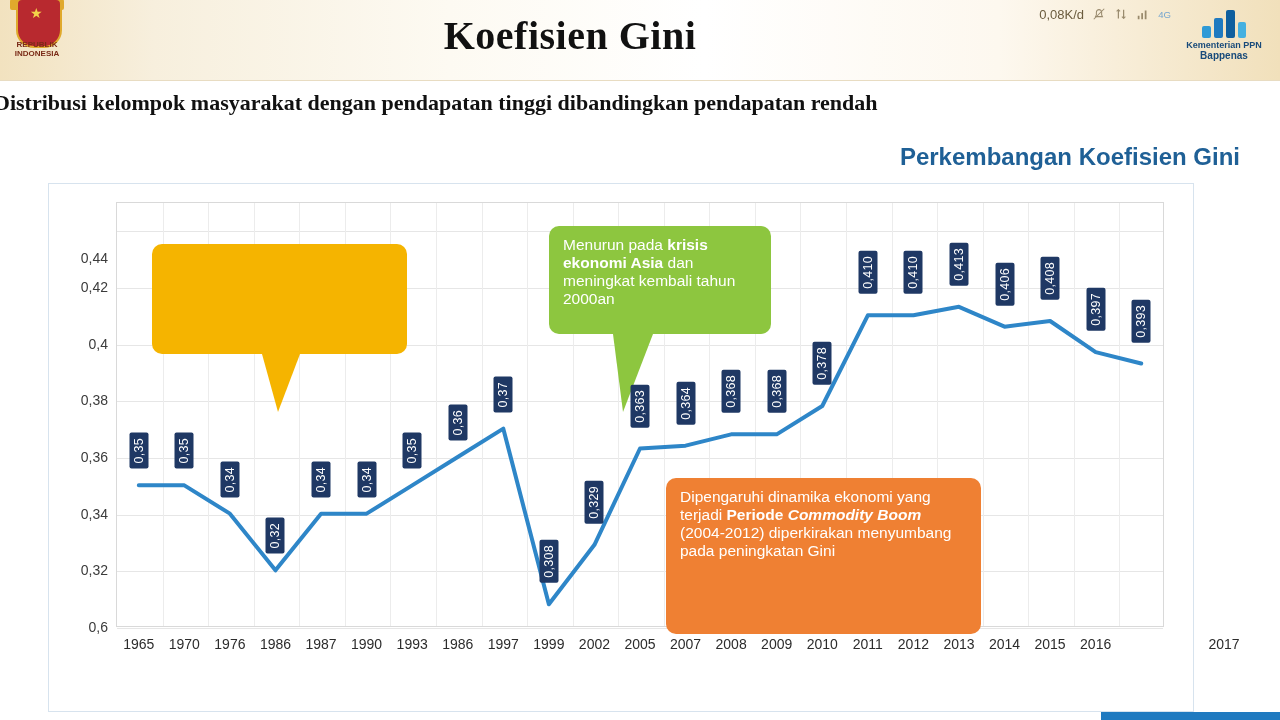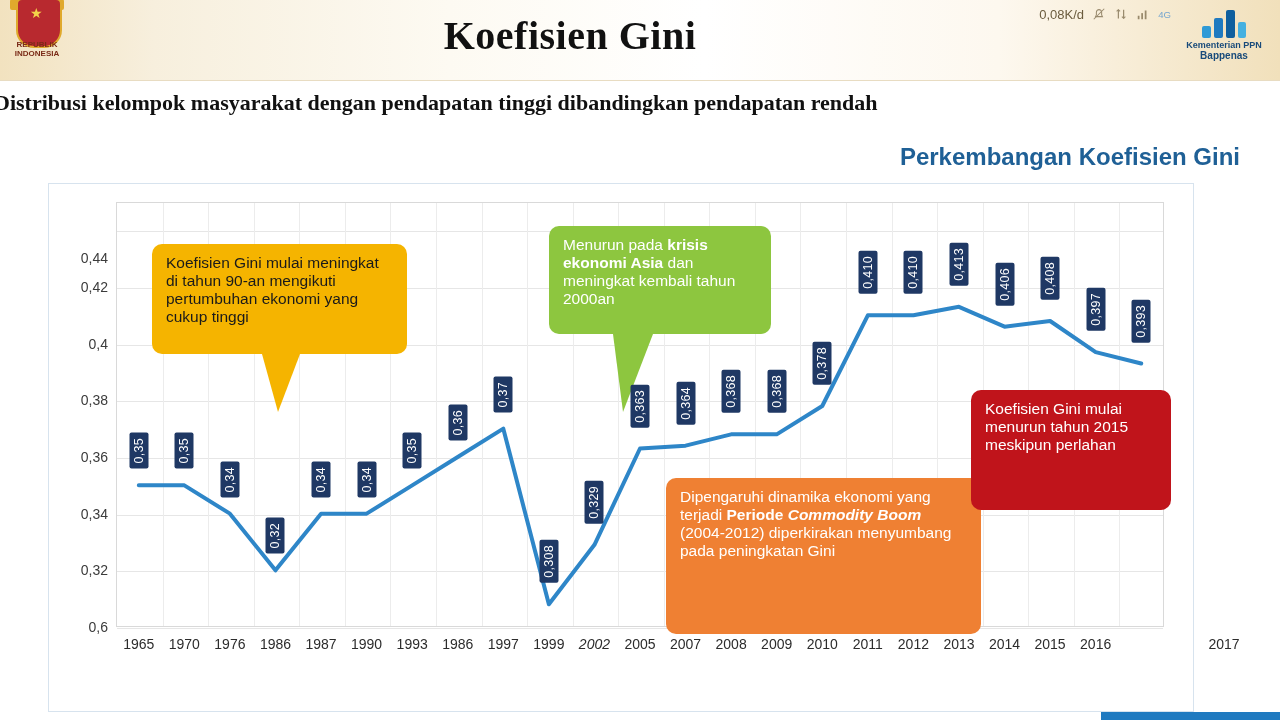--- a/index.html
+++ b/index.html
@@ -236,53 +236,49 @@
       <div class="xlabel" style="left: 22.7826px;">1965</div>
       <div class="xlabel" style="left: 68.3478px;">1970</div>
       <div class="xlabel" style="left: 113.913px;">1976</div>
       <div class="xlabel" style="left: 159.478px;">1986</div>
       <div class="xlabel" style="left: 205.043px;">1987</div>
       <div class="xlabel" style="left: 250.609px;">1990</div>
       <div class="xlabel" style="left: 296.174px;">1993</div>
       <div class="xlabel" style="left: 341.739px;">1986</div>
       <div class="xlabel" style="left: 387.304px;">1997</div>
       <div class="xlabel" style="left: 432.87px;">1999</div>
-      <div class="xlabel" style="left: 478.435px; font-style: italic;">2002</div>
+      <div class="xlabel" style="left: 478.435px;">2002</div>
       <div class="xlabel" style="left: 524px;">2005</div>
       <div class="xlabel" style="left: 569.565px;">2007</div>
       <div class="xlabel" style="left: 615.13px;">2008</div>
       <div class="xlabel" style="left: 660.696px;">2009</div>
       <div class="xlabel" style="left: 706.261px;">2010</div>
       <div class="xlabel" style="left: 751.826px;">2011</div>
       <div class="xlabel" style="left: 797.391px;">2012</div>
       <div class="xlabel" style="left: 842.957px;">2013</div>
       <div class="xlabel" style="left: 888.522px;">2014</div>
       <div class="xlabel" style="left: 934.087px;">2015</div>
       <div class="xlabel" style="left: 979.652px;">2016</div>
       <div class="xlabel" style="left: 1072px; margin-left: 36px;">2017</div>
     </div>
 
   <div class="callout yellow" style="left:103px;top:60px;width:255px;height:110px;">
-    <span>Koefisien Gini mulai meningkat di tahun 90-an mengikuti  pertumbuhan ekonomi yang cukup tinggi</span>
     <div class="tail" style="left:110px;top:110px;border-left:16px solid transparent;border-right:22px solid transparent;border-top:58px solid #f5b400;"></div>
   </div>
 
   <div class="callout green" style="left:500px;top:42px;width:222px;height:108px;">
     <span>Menurun pada </span><b>krisis ekonomi Asia</b><span> dan meningkat kembali tahun 2000an</span>
     <div class="tail" style="left:64px;top:108px;border-left:10px solid transparent;border-right:30px solid transparent;border-top:78px solid #8dc63f;"></div>
   </div>
 
   <div class="callout orange" style="left:617px;top:294px;width:315px;height:156px;">
     <span>Dipengaruhi dinamika ekonomi yang terjadi </span><b>Periode </b><b><i>Commodity Boom</i></b>
     <span>(2004-2012) diperkirakan menyumbang pada peningkatan Gini</span>
   </div>
 
-  <div class="callout red" style="left:922px;top:206px;width:200px;height:120px;">
-    <span>Koefisien Gini mulai menurun tahun 2015 meskipun perlahan</span>
-  </div>
 
 <div class="dlabel" style="left: 89.7826px; top: 249.333px;">0,35</div>
     <div class="dlabel" style="left: 135.348px; top: 249.333px;">0,35</div>
     <div class="dlabel" style="left: 180.913px; top: 277.667px;">0,34</div>
     <div class="dlabel" style="left: 226.478px; top: 334.333px;">0,32</div>
     <div class="dlabel" style="left: 272.043px; top: 277.667px;">0,34</div>
     <div class="dlabel" style="left: 317.609px; top: 277.667px;">0,34</div>
     <div class="dlabel" style="left: 363.174px; top: 249.333px;">0,35</div>
     <div class="dlabel" style="left: 408.739px; top: 221px;">0,36</div>
     <div class="dlabel" style="left: 454.304px; top: 192.667px;">0,37</div>

